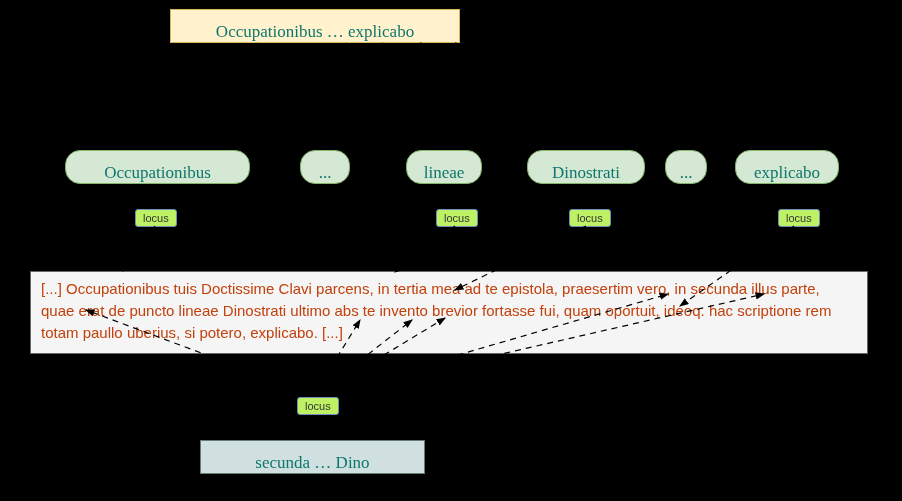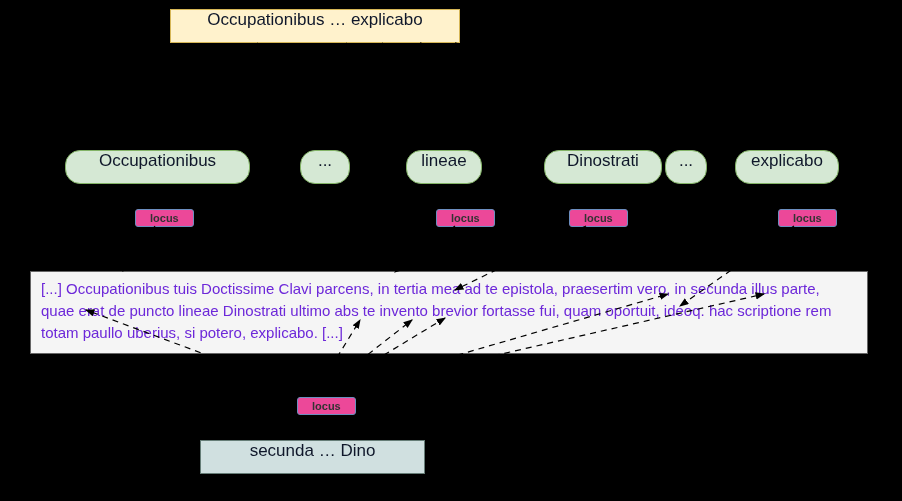--- a/index.html
+++ b/index.html
@@ -9,51 +9,52 @@
     width: 902px;
     height: 501px;
     position: relative;
     font-family: Arial, Helvetica, sans-serif;
     overflow: hidden;
   }
   .box {
     position: absolute;
     border: 1px solid #333;
     display: flex;
-    align-items: flex-start;
+    align-items: flex-end;
     justify-content: center;
     font-size: 17px;
-    color: #0f172a;
+    color: #0f766e;
     box-sizing: border-box;
+    font-family: Liberation Serif, serif;
   }
   .top-box {
     background: #fff2cc;
     border-color: #d6b656;
   }
   .word-box {
     background: #d5e8d4;
     border-color: #82b366;
     border-radius: 15px;
   }
   .locus-badge {
     position: absolute;
-    background: #ec4899;
+    background: #bef264;
     border: 1px solid #6c8ebf;
     color: #333;
     font-size: 11px;
-    padding: 2px 14px;
+    padding: 2px 7px;
     border-radius: 3px;
-    font-weight: bold;
+    font-weight: normal;
   }
   .paragraph {
     position: absolute;
     background: #f5f5f5;
     border: 1px solid #666666;
     font-size: 15px;
-    color: #6d28d9;
+    color: #c2410c;
     line-height: 1.45;
     padding: 6px 10px;
     box-sizing: border-box;
   }
   .bottom-box {
     background: #d0e0e0;
     border-color: #667d77;
   }
   svg.overlay {
     position: absolute;
@@ -71,21 +72,21 @@
 
 <div class="box word-box" style="left:65px; top:150px; width:185px; height:34px;">
   <span>Occupationibus</span>
 </div>
 <div class="box word-box" style="left:300px; top:150px; width:50px; height:34px;">
   <span>...</span>
 </div>
 <div class="box word-box" style="left:406px; top:150px; width:76px; height:34px;">
   <span>lineae</span>
 </div>
-<div class="box word-box" style="left:544px; top:150px; width:118px; height:34px;">
+<div class="box word-box" style="left:527px; top:150px; width:118px; height:34px;">
   <span>Dinostrati</span>
 </div>
 <div class="box word-box" style="left:665px; top:150px; width:42px; height:34px;">
   <span>...</span>
 </div>
 <div class="box word-box" style="left:735px; top:150px; width:104px; height:34px;">
   <span>explicabo</span>
 </div>
 
 <div class="locus-badge" style="left:135px; top:209px;">locus</div>

